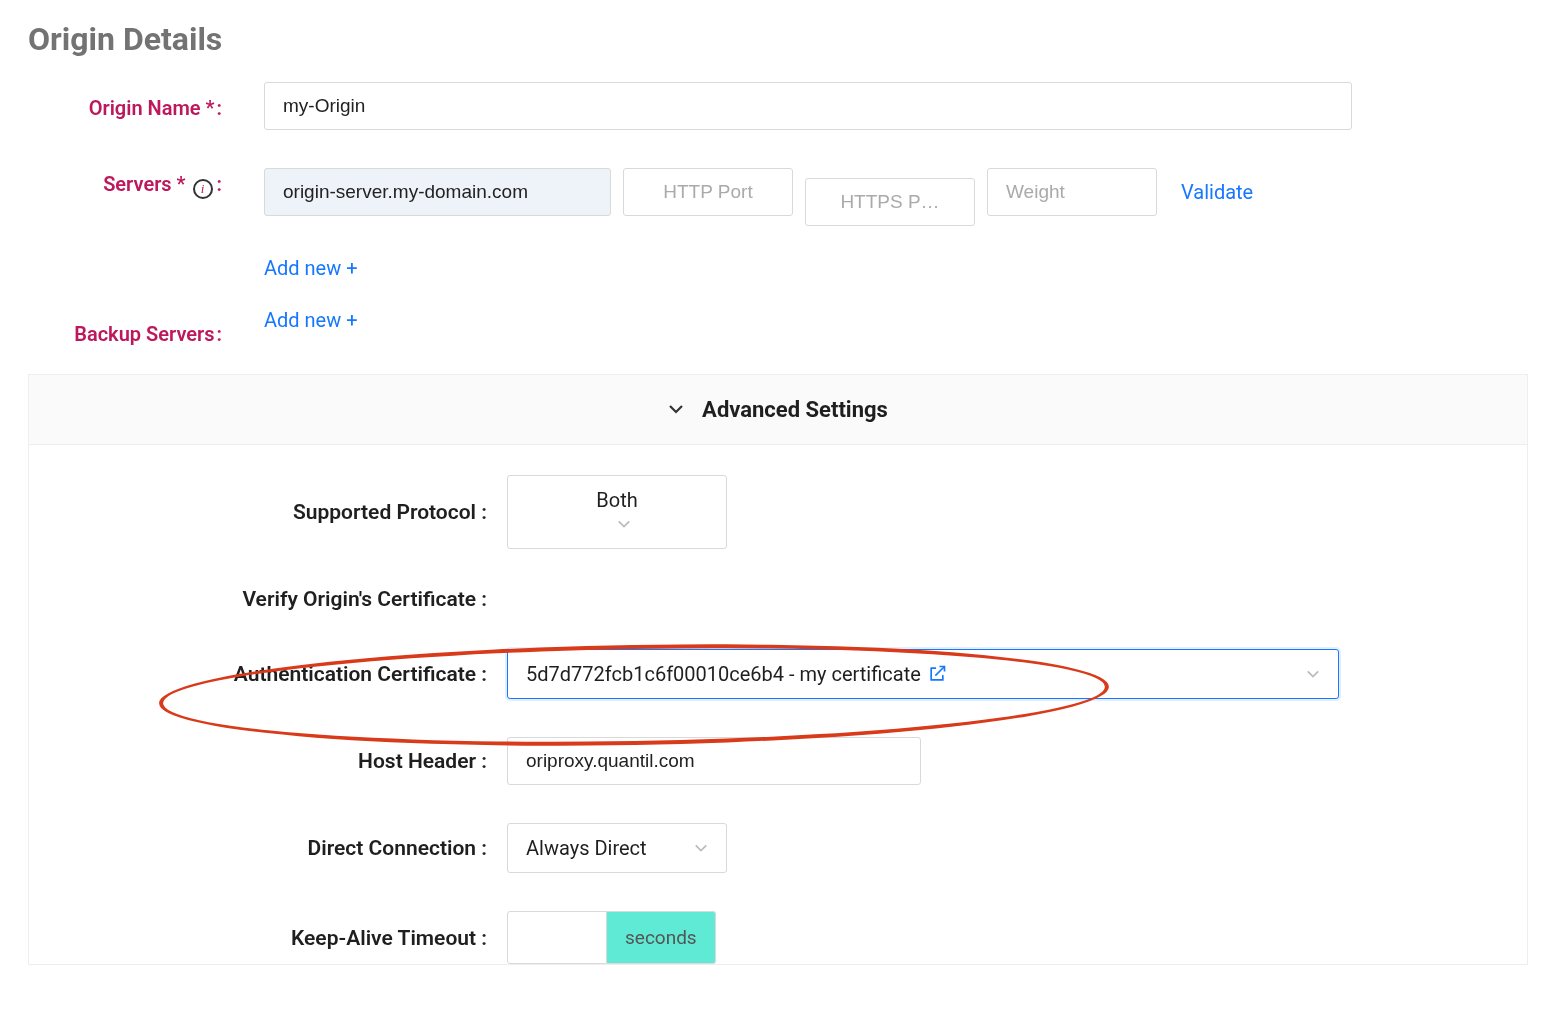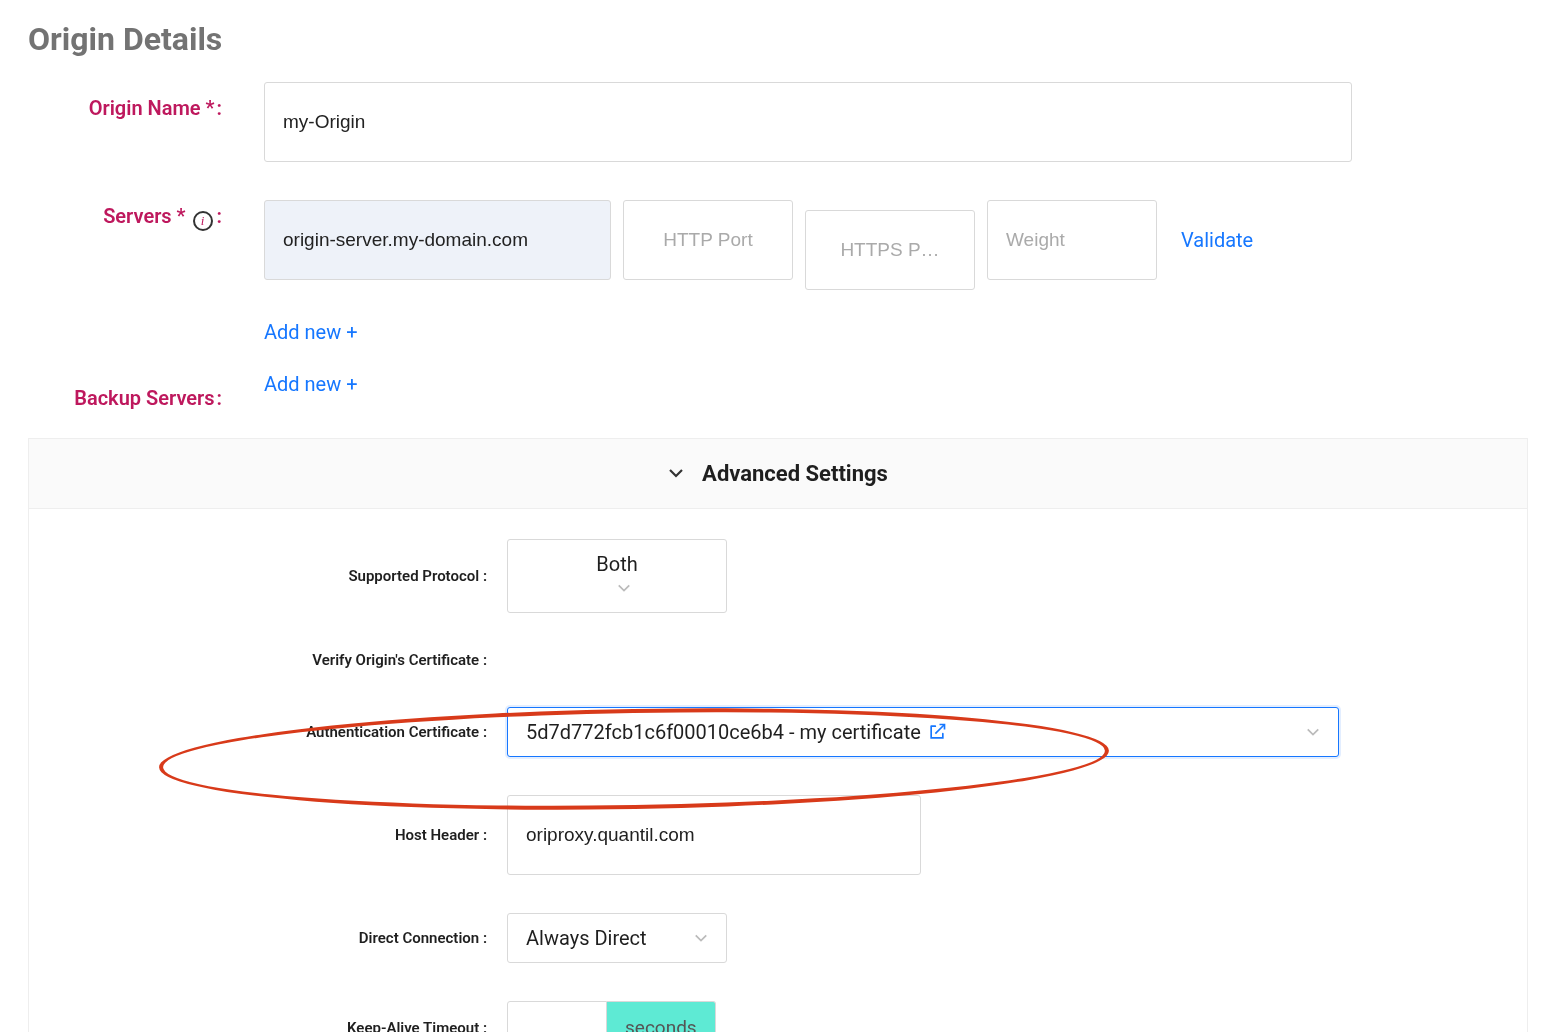--- a/index.html
+++ b/index.html
@@ -54,21 +54,21 @@
     flex: 1;
     padding-left: 36px;
     display: flex;
     flex-wrap: wrap;
     align-items: center;
     gap: 12px;
   }
   input.text-input {
     border: 1px solid #d9d9d9;
     border-radius: 3px;
-    padding: 28px 18px;
+    padding: 12px 18px;
     font-size: 19px;
     color: #222;
     outline: none;
     background: #fff;
   }
   input.text-input::placeholder { color: #aaa; }
   .origin-name-input { width: 1088px; }
   .server-input {
     width: 347px;
     background: #eef2f9 !important;
@@ -113,21 +113,21 @@
   }
   .adv-row {
     display: flex;
     align-items: center;
     margin-bottom: 38px;
   }
   .adv-label {
     width: 450px;
     flex-shrink: 0;
     text-align: right;
-    font-size: 15px;
+    font-size: 21px;
     font-weight: 600;
     color: #1f1f1f;
   }
   .adv-content {
     padding-left: 20px;
     flex: 1;
     display: flex;
     align-items: center;
     gap: 18px;
   }

